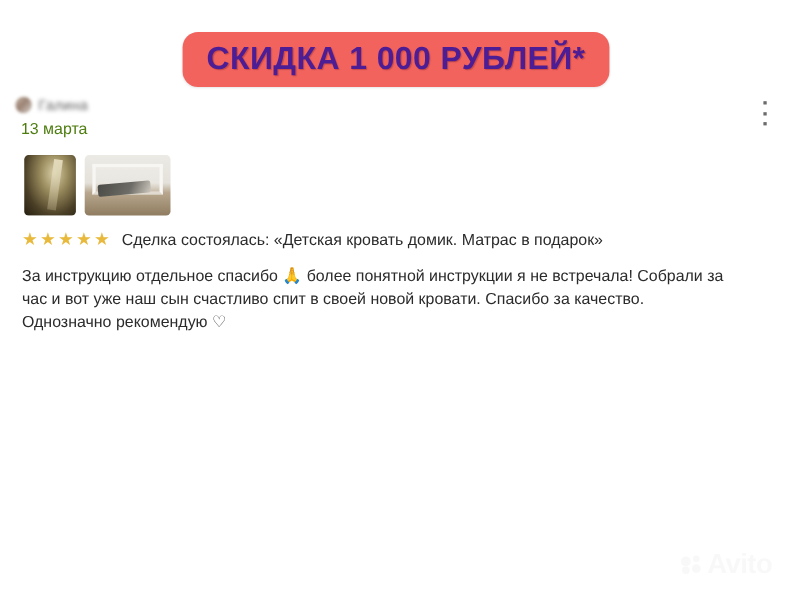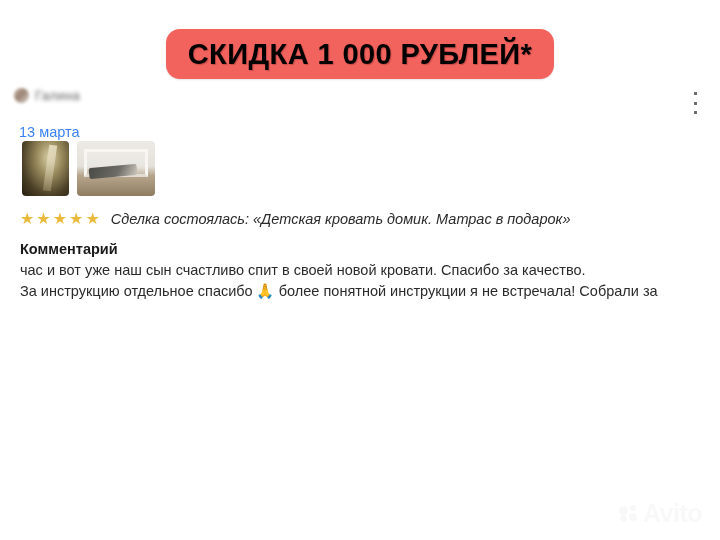--- a/index.html
+++ b/index.html
@@ -25,21 +25,21 @@
     width: 388px;
     height: 50px;
     background: #f2635e;
     border-radius: 14px;
     display: flex;
     align-items: center;
     justify-content: center;
     box-shadow: 0 1px 2px rgba(0,0,0,0.10);
   }
   .promo-banner-text {
-    color: #000000;
+    color: #4c1d95;
     font-size: 29px;
     font-weight: bold;
     letter-spacing: 0.4px;
     line-height: 1;
     text-shadow: 1px 1px 1px rgba(120,30,30,0.35);
     white-space: nowrap;
   }
 
   
   .review-header {
@@ -62,23 +62,23 @@
     font-size: 13px;
     color: #5a5a5a;
     filter: blur(2.1px);
     letter-spacing: 0.4px;
     font-weight: 500;
   }
 
   .review-date {
     position: absolute;
     left: 19px;
-    top: 124px;
-    font-size: 14.5px;
-    color: #3b82f6;
+    top: 110px;
+    font-size: 14.5px;
+    color: #4d7c0f;
   }
 
   
   .kebab-menu {
     position: absolute;
     right: 16px;
     top: 90px;
     width: 18px;
     height: 26px;
     display: flex;
@@ -159,21 +159,20 @@
   }
   .stars {
     color: #e8b93a;
     font-size: 16px;
     letter-spacing: 2px;
     line-height: 1;
   }
   .deal-text {
     font-size: 14.5px;
     color: #2b2b2b;
-    font-style: italic;
   }
 
   
   .comment-section {
     position: absolute;
     left: 20px;
     top: 241px;
     width: 685px;
   }
   .comment-heading {
@@ -251,24 +250,26 @@
   <div class="photo-thumb thumb-dark"></div>
   <div class="photo-thumb wide thumb-light"></div>
 </div>
 
 <div class="rating-row">
   <span class="stars">★★★★★</span>
   <span class="deal-text">Сделка состоялась: «Детская кровать домик. Матрас в подарок»</span>
 </div>
 
 <div class="comment-section">
-  <div class="comment-heading">Комментарий</div>
+  <div class="comment-line">
+    <span>За инструкцию отдельное спасибо </span><span class="emoji-hands">🙏</span><span> более понятной инструкции я не встречала! Собрали за</span>
+  </div>
   <div class="comment-line">час и вот уже наш сын счастливо спит в своей новой кровати. Спасибо за качество.</div>
   <div class="comment-line">
-    <span>За инструкцию отдельное спасибо </span><span class="emoji-hands">🙏</span><span> более понятной инструкции я не встречала! Собрали за</span>
+    <span>Однозначно рекомендую </span><span class="emoji-heart">♡</span>
   </div>
 </div>
 
 <div class="avito-watermark">
   <span class="avito-logo-dots">
     <i class="d1"></i>
     <i class="d2"></i>
     <i class="d3"></i>
     <i class="d4"></i>
   </span>

